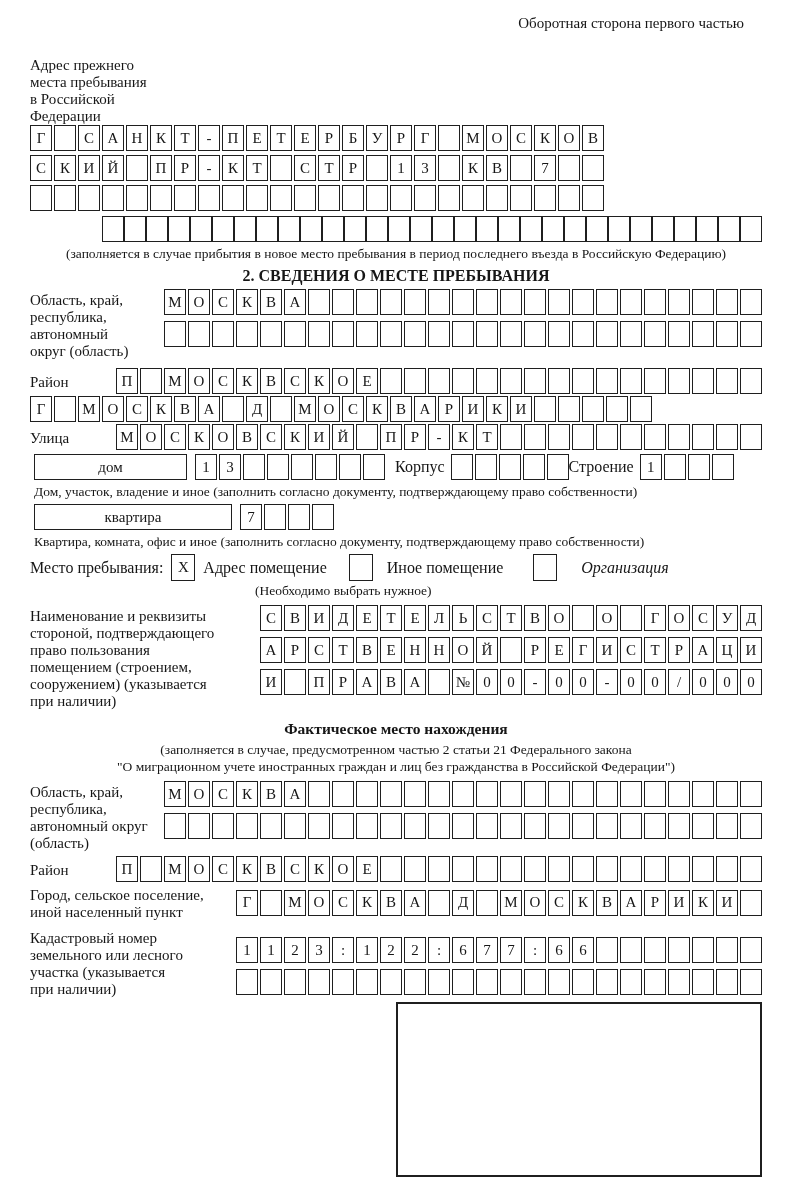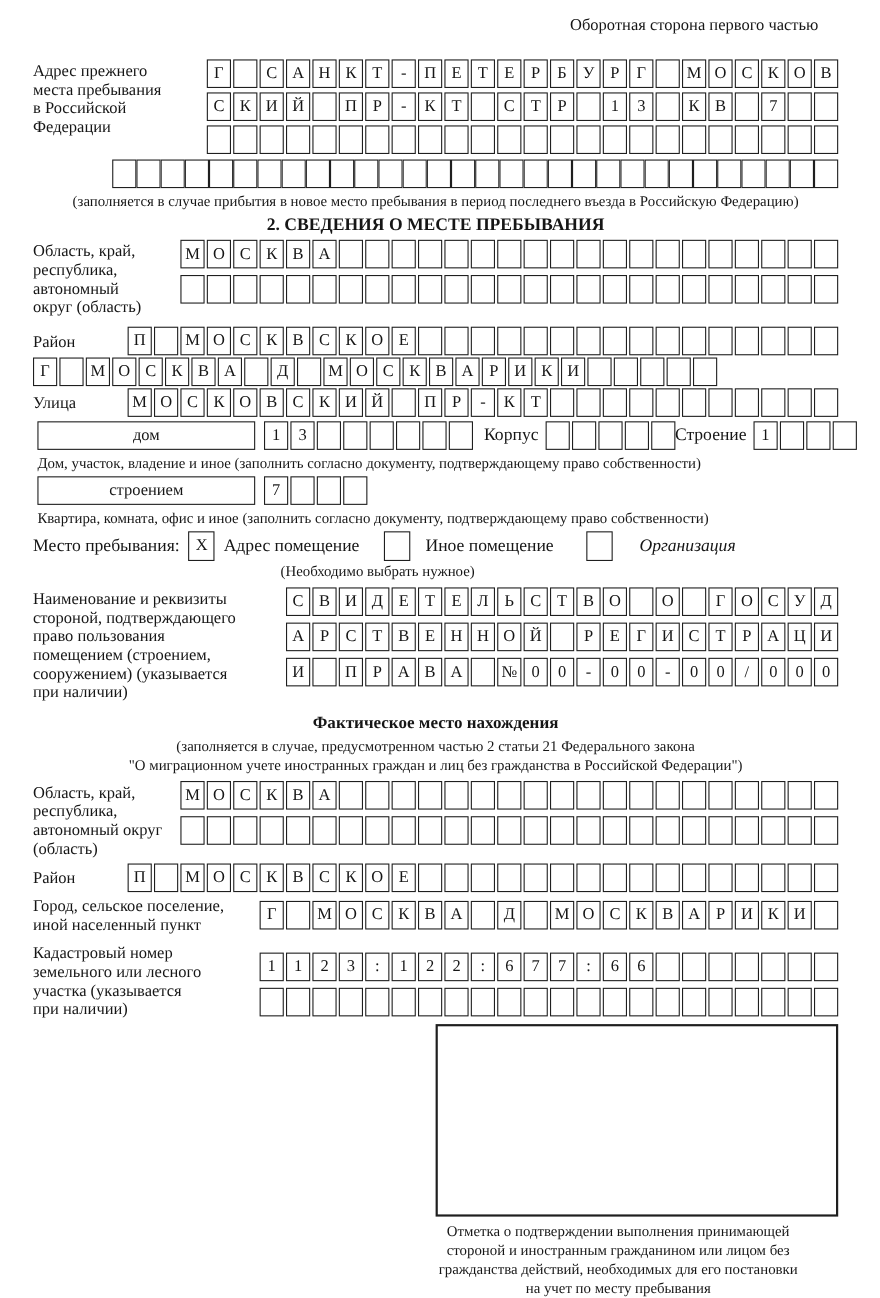--- a/index.html
+++ b/index.html
@@ -50,21 +50,21 @@
   }
   .mt2{margin-top:2px;}.mt4{margin-top:4px;}.mt6{margin-top:6px;}.mt8{margin-top:8px;}
 </style>
 </head>
 <body>
 
 <div class="page">
 
   <div class="header-note">Оборотная сторона первого частью</div>
 
-  <div class="field" style="margin-top:22px;">
+  <div class="field" style="margin-top:22px;flex-direction:column;">
     <div class="flabel">Адрес прежнего
 места пребывания
 в Российской
 Федерации</div>
     <div class="fcells rowstack">
       <div class="cellrow">
           <div class="cell">Г</div>
           <div class="cell"></div>
           <div class="cell">С</div>
           <div class="cell">А</div>
@@ -333,21 +333,21 @@
         <div class="cell"></div>
         <div class="cell"></div>
         <div class="cell"></div>
         <div class="cell"></div>
         <div class="cell"></div>
         <div class="cell"></div>
       </div>
   </div>
 
   <div class="inline-row mt4">
-    <div class="longbox" style="width:198px;margin-left:4px;">дом</div>
+    <div class="longbox" style="width:153px;margin-left:4px;">дом</div>
     <div class="cellrow" style="margin-left:8px;">
         <div class="cell">1</div>
         <div class="cell">3</div>
         <div class="cell"></div>
         <div class="cell"></div>
         <div class="cell"></div>
         <div class="cell"></div>
         <div class="cell"></div>
         <div class="cell"></div>
       </div>
@@ -363,21 +363,21 @@
     <div class="cellrow" style="margin-left:6px;">
         <div class="cell">1</div>
         <div class="cell"></div>
         <div class="cell"></div>
         <div class="cell"></div>
       </div>
   </div>
   <div class="leftnote">Дом, участок, владение и иное (заполнить согласно документу, подтверждающему право собственности)</div>
 
   <div class="inline-row mt4">
-    <div class="longbox" style="width:198px;margin-left:4px;">строением</div>
+    <div class="longbox" style="width:198px;margin-left:4px;">квартира</div>
     <div class="cellrow" style="margin-left:8px;">
         <div class="cell">7</div>
         <div class="cell"></div>
         <div class="cell"></div>
         <div class="cell"></div>
       </div>
   </div>
   <div class="leftnote">Квартира, комната, офис и иное (заполнить согласно документу, подтверждающему право собственности)</div>
 
   <div class="inline-row mt4">

